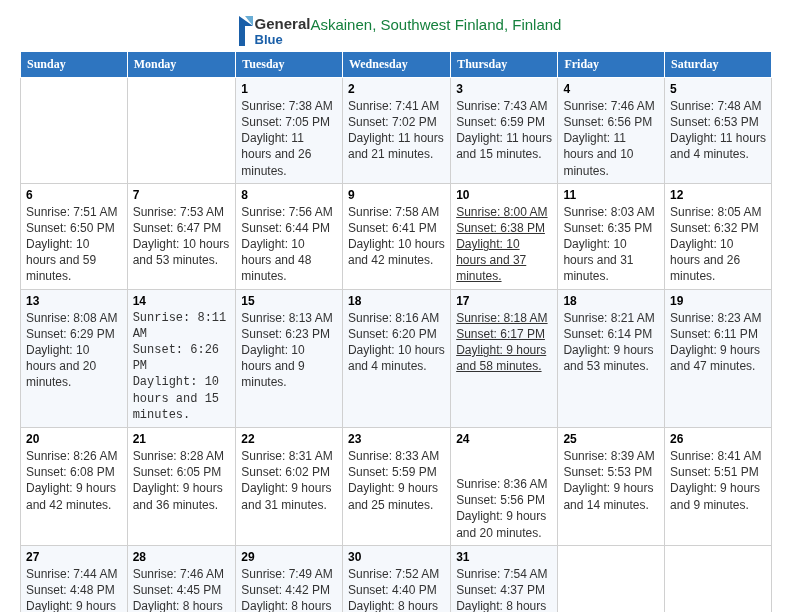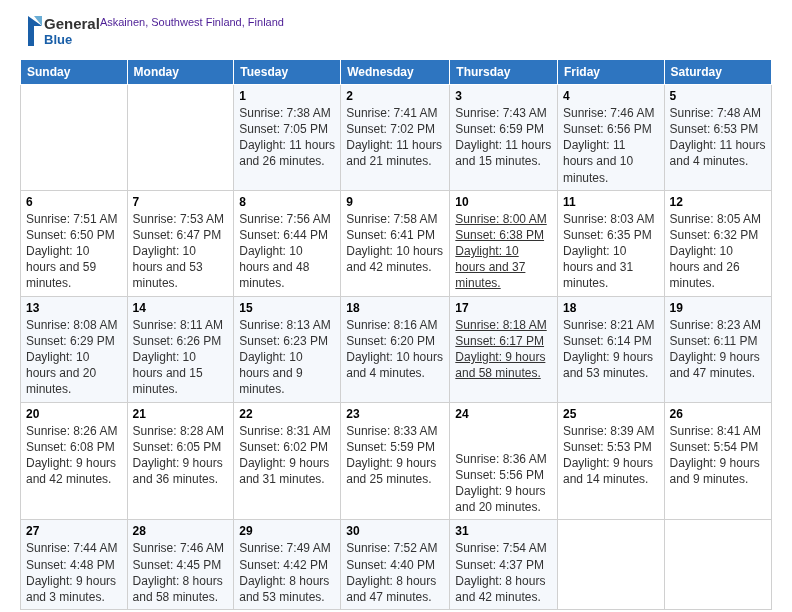--- a/index.html
+++ b/index.html
@@ -5,53 +5,54 @@
     * { box-sizing: border-box; margin: 0; padding: 0; }
     body {
       font-family: Arial, sans-serif;
       background: #fff;
       width: 792px;
       min-height: 612px;
       padding: 16px 20px;
     }
     .header {
       display: flex;
-      justify-content: flex-start;
+      justify-content: center;
       align-items: flex-start;
-      margin-bottom: 12px;
+      margin-bottom: 4px;
     }
     .logo {
       display: flex;
       align-items: center;
       gap: 4px;
     }
     .title-block { text-align: right; }
     .month-title {
       font-size: 36px;
       font-weight: bold;
       color: #333;
       line-height: 1.1;
     }
     .location {
-      font-size: 11px;
-      color: #4c1d95;
+      font-size: 15px;
+      color: #15803d;
     }
     table {
       width: 100%;
       border-collapse: collapse;
       font-size: 11px;
     }
     thead tr th {
       background: #2e75c0;
       color: #fff;
       padding: 5px 6px;
       text-align: left;
       font-size: 12px;
       font-weight: bold;
       border: 1px solid #fff;
+      font-family: Liberation Serif, serif;
     }
     tbody tr td {
       vertical-align: top;
       border: 1px solid #d0d0d0;
       padding: 4px 5px;
       width: 113px;
       min-height: 70px;
       background: #fff;
     }
     tbody tr:nth-child(odd) td { background: #f5f8fc; }
@@ -182,21 +183,21 @@
       </tr>
       <tr>
         <td>
           <div class="day-num">13</div>
           <div class="day-info" style="white-space: pre-line;">Sunrise: 8:08 AM
 Sunset: 6:29 PM
 Daylight: 10 hours and 20 minutes.</div>
         </td>
         <td>
           <div class="day-num">14</div>
-          <div class="day-info" style="white-space: pre-line;">Sunrise: 8:11 AM
+          <div class="day-info" style="white-space: pre-line; font-family: Liberation Mono, monospace;">Sunrise: 8:11 AM
 Sunset: 6:26 PM
 Daylight: 10 hours and 15 minutes.</div>
         </td>
         <td>
           <div class="day-num">15</div>
           <div class="day-info" style="white-space: pre-line;">Sunrise: 8:13 AM
 Sunset: 6:23 PM
 Daylight: 10 hours and 9 minutes.</div>
         </td>
         <td>
@@ -257,21 +258,21 @@
         </td>
         <td>
           <div class="day-num">25</div>
           <div class="day-info" style="white-space: pre-line;">Sunrise: 8:39 AM
 Sunset: 5:53 PM
 Daylight: 9 hours and 14 minutes.</div>
         </td>
         <td>
           <div class="day-num">26</div>
           <div class="day-info" style="white-space: pre-line;">Sunrise: 8:41 AM
-Sunset: 5:54 PM
+Sunset: 5:51 PM
 Daylight: 9 hours and 9 minutes.</div>
         </td>
       </tr>
       <tr>
         <td>
           <div class="day-num">27</div>
           <div class="day-info" style="white-space: pre-line;">Sunrise: 7:44 AM
 Sunset: 4:48 PM
 Daylight: 9 hours and 3 minutes.</div>
         </td>

